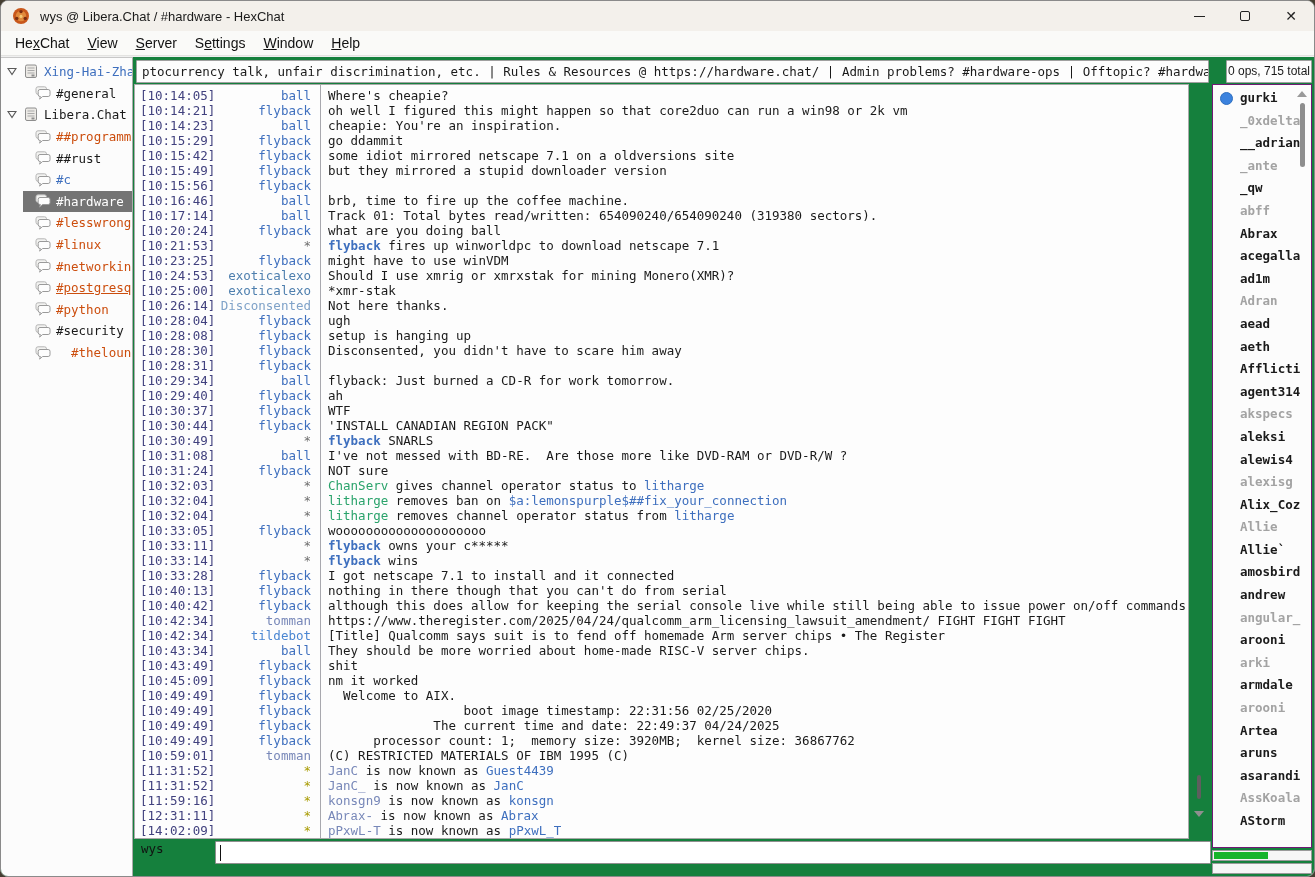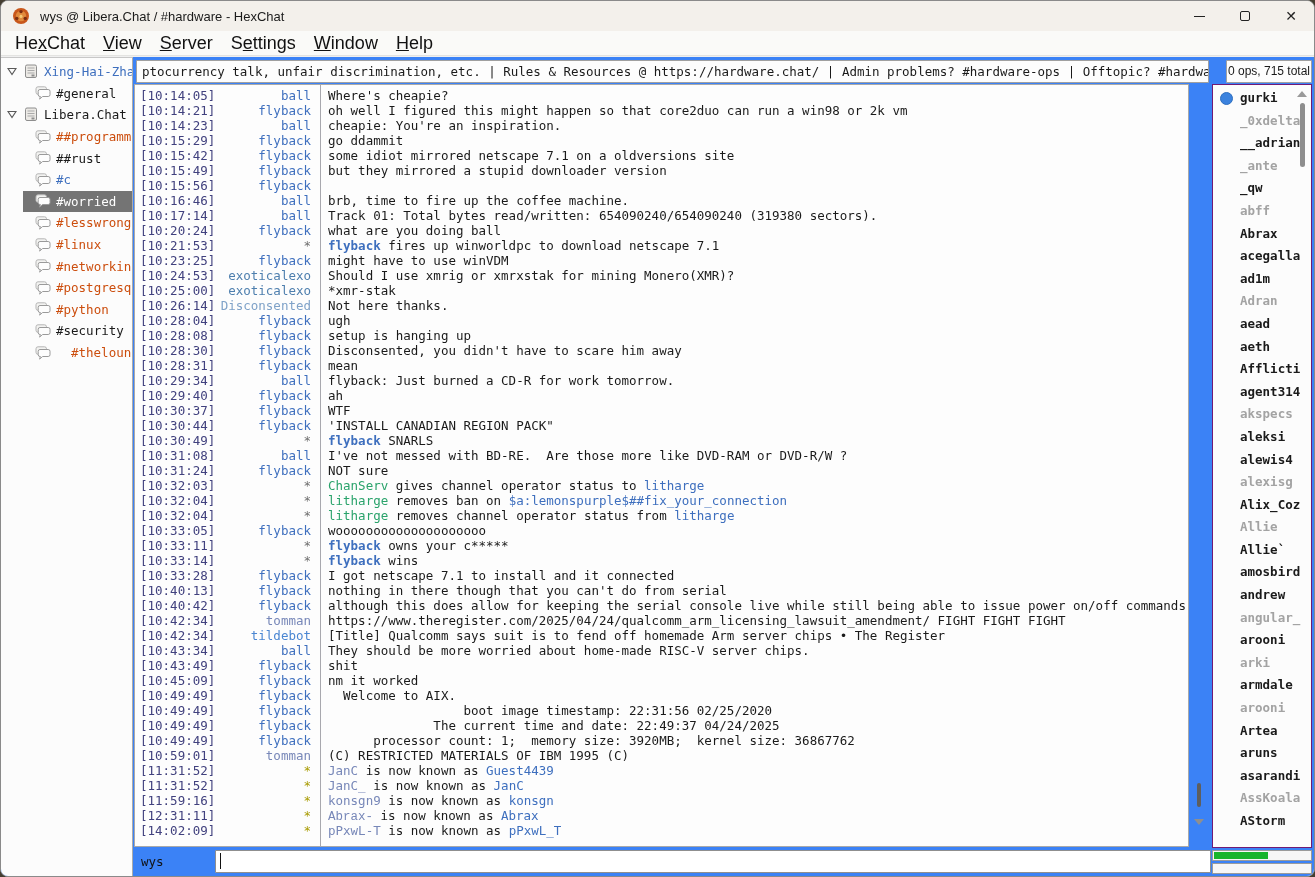--- a/index.html
+++ b/index.html
@@ -10,26 +10,26 @@
   .titlebar { height:30px; display:flex; align-items:center; padding-left:11px; background:#F3F0EB; }
   .app-icon { width:18px; height:18px; flex:none; }
   .title-text { margin-left:10px; font-size:13px; color:#1b1b1b; }
   .controls { margin-left:auto; display:flex; height:100%; }
   .ctrl { width:46px; display:flex; align-items:center; justify-content:center; color:#222; }
   .glyph-min { width:11px; border-top:1.2px solid #222; display:inline-block; }
   .glyph-max { width:10px; height:10px; border:1.2px solid #222; border-radius:2px; display:inline-block; }
   .glyph-close { font-size:14px; line-height:14px; }
 
   
-  .menubar { height:25px; display:flex; align-items:center; background:#FAFAF8; padding-left:5px; font-size:18px; color:#111; border-bottom:1px solid #E3E3E1; }
+  .menubar { height:25px; display:flex; align-items:center; background:#FAFAF8; padding-left:5px; font-size:14px; color:#111; border-bottom:1px solid #E3E3E1; }
   .menu-item { padding:3px 9px; }
   .menu-item u { text-decoration:underline; }
 
   
-  .content { position:absolute; top:56px; left:0; right:0; bottom:0; display:flex; background:#3b82f6; }
+  .content { position:absolute; top:56px; left:0; right:0; bottom:0; display:flex; background:#15803d; }
 
   .tree { width:132px; flex:none; background:#FCFCFC; border-right:1px solid #ABABAB; border-top:1px solid #C7C7C7; overflow:hidden; font:12.5px "DejaVu Sans Mono",monospace; padding-top:3px; }
   .tree-row { display:flex; align-items:center; height:21.6px; }
   .exp { width:22px; padding-left:6px; flex:none; display:flex; align-items:center; }
   .row-body { flex:1; display:flex; align-items:center; height:100%; min-width:0; }
   .row-body.sel { background:#747474; }
   .t-icon { flex:none; display:flex; align-items:center; }
   .ch-ind { margin-left:12px; }
   .t-label { margin-left:5px; white-space:pre; overflow:hidden; }
 
@@ -46,21 +46,21 @@
   .line { display:flex; height:15px; line-height:15px; }
   .ts { width:76px; flex:none; color:#41417E; white-space:pre; }
   .nick { width:104px; flex:none; text-align:right; padding-right:9px; white-space:pre; overflow:hidden; }
   .msg { flex:1; min-width:0; padding-left:8px; white-space:pre; overflow:hidden; color:#1A1A1A; position:relative; z-index:1; }
   .msg b { font-weight:bold; }
 
   .gutter { width:22px; flex:none; position:relative; }
   .sb-thumb { position:absolute; left:8px; bottom:40px; width:4px; height:24px; background:#5E5E5E; border-radius:2px; }
   .sb-arrow { position:absolute; left:5px; bottom:22px; width:0; height:0; border-left:5px solid transparent; border-right:5px solid transparent; border-top:6px solid #8F8F8F; }
 
-  .inputrow { height:29px; flex:none; display:flex; align-items:center; padding:2px 0 3px 3px;gap:44px; }
+  .inputrow { height:37px; flex:none; display:flex; align-items:flex-start; padding:2px 0 3px 3px;gap:44px; }
   .nickbtn { padding:0 7px 0 5px; font:12.5px "DejaVu Sans Mono",monospace; color:#111; }
   .inputbox { flex:1; height:23px; background:#FFFFFF; border:1px solid #8F8F8F; border-radius:1px; display:flex; align-items:center; padding-left:4px; }
   .caret { width:1px; height:16px; background:#111; animation:blink 1.1s steps(1) infinite; }
   @keyframes blink { 50% { opacity:0; } }
 
   .rightcol { width:103px; flex:none; display:flex; flex-direction:column; padding:0 2px 2px 1px; }
   .userlist { flex:1; position:relative; background:#FCFCFC; border:1px solid #701a75; overflow:hidden; padding-top:2px; font:bold 12.5px "DejaVu Sans Mono",monospace; }
   .user-row { position:relative; height:22.6px; line-height:22.6px; padding-left:27px; white-space:pre; overflow:hidden; color:#1A1A1A; }
   .user-row.away { color:#A3A3A3; }
   .udot { position:absolute; left:7px; top:5px; width:13px; height:13px; border-radius:50%; background:#3B82DE; border:1px solid #2E6FC0; }
@@ -200,21 +200,21 @@
         </div>
         <div class="tree-row">
           <span class="exp"></span>
           <span class="row-body sel">
             <span class="t-icon ch-ind">
               <svg width="16" height="14" viewBox="0 0 16 14">
                 <rect x="1" y="0.8" width="10.5" height="7.5" rx="2" fill="#F3F3F1" stroke="#B5B5B5"></rect>
                 <path d="M5 3.5 h8.2 a1.8 1.8 0 0 1 1.8 1.8 v3.4 a1.8 1.8 0 0 1 -1.8 1.8 h-5.6 l-3 2.6 0.8-2.6 h-0.4 a1.8 1.8 0 0 1 -1.8 -1.8 v-3.4 a1.8 1.8 0 0 1 1.8 -1.8 z" fill="#FDFDFD" stroke="#9A9A9A"></path>
               </svg>
             </span>
-            <span class="t-label" style="color: rgb(255, 255, 255);">#worried</span>
+            <span class="t-label" style="color: rgb(255, 255, 255);">#hardware</span>
           </span>
         </div>
         <div class="tree-row">
           <span class="exp"></span>
           <span class="row-body">
             <span class="t-icon ch-ind">
               <svg width="16" height="14" viewBox="0 0 16 14">
                 <rect x="1" y="0.8" width="10.5" height="7.5" rx="2" fill="#F3F3F1" stroke="#B5B5B5"></rect>
                 <path d="M5 3.5 h8.2 a1.8 1.8 0 0 1 1.8 1.8 v3.4 a1.8 1.8 0 0 1 -1.8 1.8 h-5.6 l-3 2.6 0.8-2.6 h-0.4 a1.8 1.8 0 0 1 -1.8 -1.8 v-3.4 a1.8 1.8 0 0 1 1.8 -1.8 z" fill="#FDFDFD" stroke="#9A9A9A"></path>
               </svg>
@@ -248,21 +248,21 @@
         </div>
         <div class="tree-row">
           <span class="exp"></span>
           <span class="row-body">
             <span class="t-icon ch-ind">
               <svg width="16" height="14" viewBox="0 0 16 14">
                 <rect x="1" y="0.8" width="10.5" height="7.5" rx="2" fill="#F3F3F1" stroke="#B5B5B5"></rect>
                 <path d="M5 3.5 h8.2 a1.8 1.8 0 0 1 1.8 1.8 v3.4 a1.8 1.8 0 0 1 -1.8 1.8 h-5.6 l-3 2.6 0.8-2.6 h-0.4 a1.8 1.8 0 0 1 -1.8 -1.8 v-3.4 a1.8 1.8 0 0 1 1.8 -1.8 z" fill="#FDFDFD" stroke="#9A9A9A"></path>
               </svg>
             </span>
-            <span class="t-label" style="color: rgb(204, 78, 14);">#postgresq</span>
+            <span class="t-label" style="color: rgb(204, 78, 14); text-decoration: underline;">#postgresq</span>
           </span>
         </div>
         <div class="tree-row">
           <span class="exp"></span>
           <span class="row-body">
             <span class="t-icon ch-ind">
               <svg width="16" height="14" viewBox="0 0 16 14">
                 <rect x="1" y="0.8" width="10.5" height="7.5" rx="2" fill="#F3F3F1" stroke="#B5B5B5"></rect>
                 <path d="M5 3.5 h8.2 a1.8 1.8 0 0 1 1.8 1.8 v3.4 a1.8 1.8 0 0 1 -1.8 1.8 h-5.6 l-3 2.6 0.8-2.6 h-0.4 a1.8 1.8 0 0 1 -1.8 -1.8 v-3.4 a1.8 1.8 0 0 1 1.8 -1.8 z" fill="#FDFDFD" stroke="#9A9A9A"></path>
               </svg>
@@ -392,21 +392,20 @@
                   <span class="msg"><span>setup is hanging up</span></span>
                 </div>
                 <div class="line">
                   <span class="ts">[10:28:30]</span>
                   <span class="nick" style="color: rgb(62, 111, 190);">flyback</span>
                   <span class="msg"><span>Disconsented, you didn't have to scare him away</span></span>
                 </div>
                 <div class="line">
                   <span class="ts">[10:28:31]</span>
                   <span class="nick" style="color: rgb(62, 111, 190);">flyback</span>
-                  <span class="msg"><span>mean</span></span>
                 </div>
                 <div class="line">
                   <span class="ts">[10:29:34]</span>
                   <span class="nick" style="color: rgb(62, 111, 190);">ball</span>
                   <span class="msg"><span>flyback: Just burned a CD-R for work tomorrow.</span></span>
                 </div>
                 <div class="line">
                   <span class="ts">[10:29:40]</span>
                   <span class="nick" style="color: rgb(62, 111, 190);">flyback</span>
                   <span class="msg"><span>ah</span></span>

